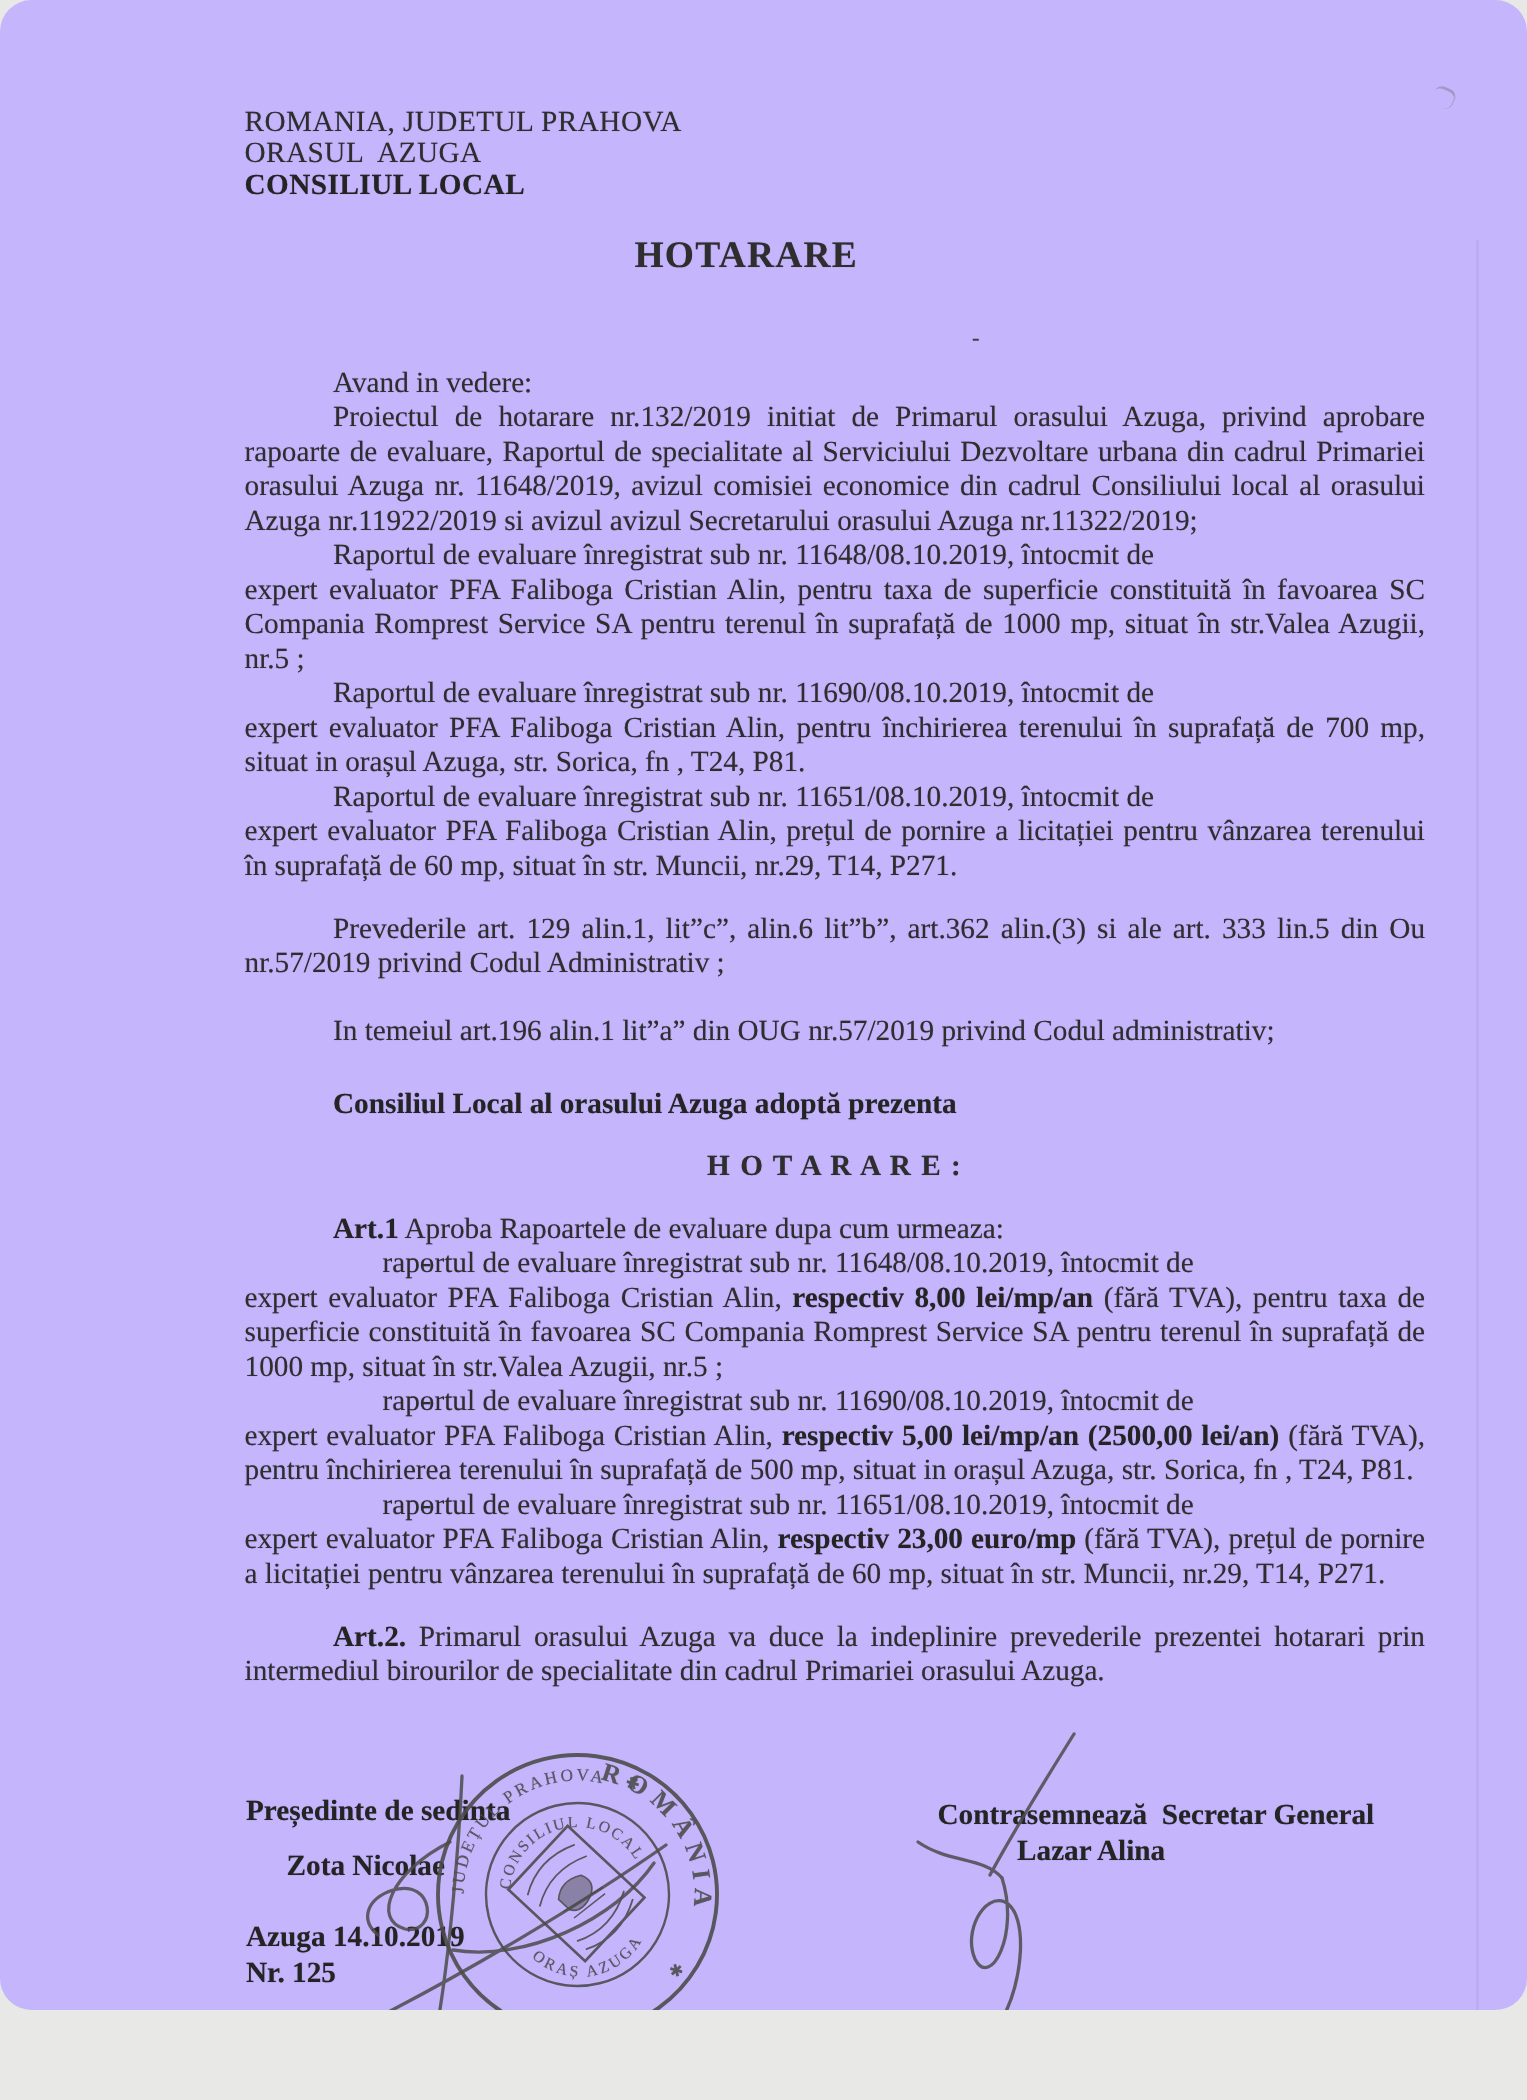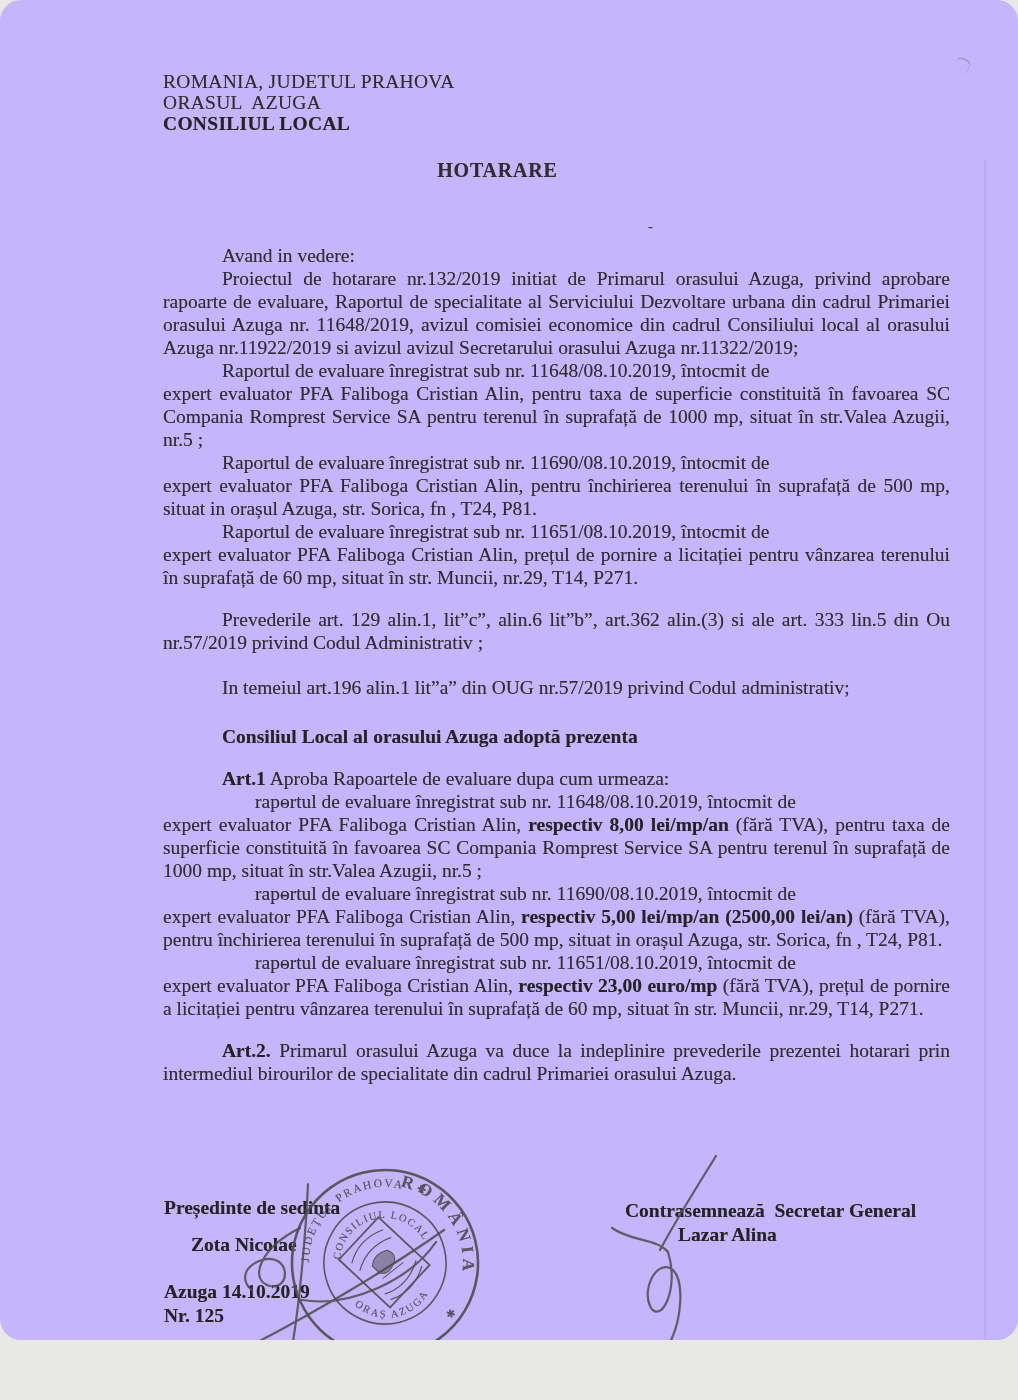--- a/index.html
+++ b/index.html
@@ -11,21 +11,21 @@
   }
   .page *{text-shadow:0 0 .6px rgba(46,46,46,.45);}
   .content{position:absolute;left:0;top:0;width:100%;box-sizing:border-box;
     padding:71px 68px 0 163px;}
   p{margin:0;font-size:19.5px;line-height:23px;}
   .just{text-align:justify;}
   .ind{text-indent:59px;}
   .b{font-weight:bold;color:#242424;}
   .hdr p{line-height:21px;letter-spacing:.3px;white-space:pre-wrap;}
   .title-wrap{text-align:center;margin:24px 118px 0 0;}
-  .title-main{font-weight:bold;font-size:20px;line-height:25px;letter-spacing:.8px;}
+  .title-main{font-weight:bold;font-size:25px;line-height:25px;letter-spacing:.8px;}
   .title-sub{line-height:21px;}
   .mt21{margin-top:19px;}
   .mt22{margin-top:22px;}
   .mt26{margin-top:26px;}
   .mt46{margin-top:61px;}
   .hot-heading{margin-top:18px;text-align:center;font-weight:bold;letter-spacing:1px;}
   .dash{display:inline-block;width:33px;}
   .abs{position:absolute;font-size:19.5px;line-height:23px;}
   .keep-sp{white-space:pre-wrap;}
   .stray-dot{position:absolute;left:648px;top:218px;font-size:15px;color:#3a3a3a;}
@@ -54,30 +54,31 @@
     <div class="title-wrap">
       <p class="title-main">HOTARARE</p>
     </div>
 
     <p class="ind mt46">Avand in vedere:</p>
 
     <p class="just ind">Proiectul de hotarare nr.132/2019 initiat de Primarul orasului Azuga,  privind aprobare rapoarte de evaluare, Raportul de specialitate al Serviciului Dezvoltare urbana din cadrul Primariei orasului Azuga nr. 11648/2019, avizul comisiei economice din cadrul Consiliului local al orasului Azuga nr.11922/2019 si avizul avizul Secretarului orasului Azuga nr.11322/2019;</p>
 
     <p class="just ind"><span>Raportul de evaluare înregistrat sub nr. 11648/08.10.2019, întocmit de</span><br><span>expert evaluator PFA Faliboga Cristian Alin, pentru taxa de superficie constituită în favoarea SC Compania Romprest Service SA pentru terenul în suprafață de 1000 mp, situat în str.Valea Azugii, nr.5 ;</span></p>
 
-    <p class="just ind"><span>Raportul de evaluare înregistrat sub nr. 11690/08.10.2019, întocmit de</span><br><span>expert evaluator PFA Faliboga Cristian Alin,  pentru închirierea  terenului în suprafață  de 500 mp, situat in orașul Azuga, str. Sorica, fn , T24, P81.</span></p>
+    <p class="just ind"><span>Raportul de evaluare înregistrat sub nr. 11690/08.10.2019, întocmit de</span><br><span>expert evaluator PFA Faliboga Cristian Alin,  pentru închirierea  terenului în suprafață  de 700 mp, situat in orașul Azuga, str. Sorica, fn , T24, P81.</span></p>
 
     <p class="just ind"><span>Raportul de evaluare înregistrat sub nr. 11651/08.10.2019, întocmit de</span><br><span>expert evaluator PFA Faliboga Cristian Alin, prețul de pornire a licitației pentru vânzarea terenului în suprafață  de 60 mp, situat în str. Muncii, nr.29, T14, P271.</span></p>
 
     <p class="just ind mt21">Prevederile art. 129 alin.1, lit”c”, alin.6 lit”b”, art.362 alin.(3) si ale art. 333 lin.5 din Ou nr.57/2019 privind Codul Administrativ ;</p>
 
     <p class="ind mt22">In temeiul art.196 alin.1 lit”a” din OUG nr.57/2019 privind Codul administrativ;</p>
 
     <p class="ind mt26 b">Consiliul Local al orasului Azuga adoptă prezenta</p>
 
+    <p class="hot-heading">H O T A R A R E :</p>
 
     <p class="ind mt21"><span class="b">Art.1</span><span> Aproba Rapoartele de evaluare dupa cum urmeaza:</span></p>
 
     <p class="just ind"><span class="dash">-</span><span>raportul de evaluare înregistrat sub nr. 11648/08.10.2019, întocmit de</span><br><span>expert evaluator PFA Faliboga Cristian Alin, </span><span class="b">respectiv 8,00 lei/mp/an</span><span> (fără TVA), pentru taxa de superficie constituită în favoarea SC Compania Romprest Service SA pentru terenul în suprafață de 1000 mp, situat în str.Valea Azugii, nr.5 ;</span></p>
 
     <p class="just ind"><span class="dash">-</span><span>raportul de evaluare înregistrat sub nr. 11690/08.10.2019, întocmit de</span><br><span>expert evaluator PFA Faliboga Cristian Alin, </span><span class="b">respectiv 5,00 lei/mp/an (2500,00 lei/an)</span><span> (fără TVA), pentru închirierea  terenului în suprafață  de 500 mp, situat in orașul Azuga, str. Sorica, fn , T24, P81.</span></p>
 
     <p class="just ind"><span class="dash">-</span><span>raportul de evaluare înregistrat sub nr. 11651/08.10.2019, întocmit de</span><br><span>expert evaluator PFA Faliboga Cristian Alin, </span><span class="b">respectiv 23,00 euro/mp</span><span> (fără TVA), prețul de pornire a licitației pentru vânzarea terenului în suprafață  de 60 mp, situat în str. Muncii, nr.29, T14, P271.</span></p>
 
     <p class="just ind mt21"><span class="b">Art.2.</span><span> Primarul orasului Azuga va duce la indeplinire prevederile prezentei hotarari prin intermediul birourilor de specialitate din cadrul Primariei orasului Azuga.</span></p>

